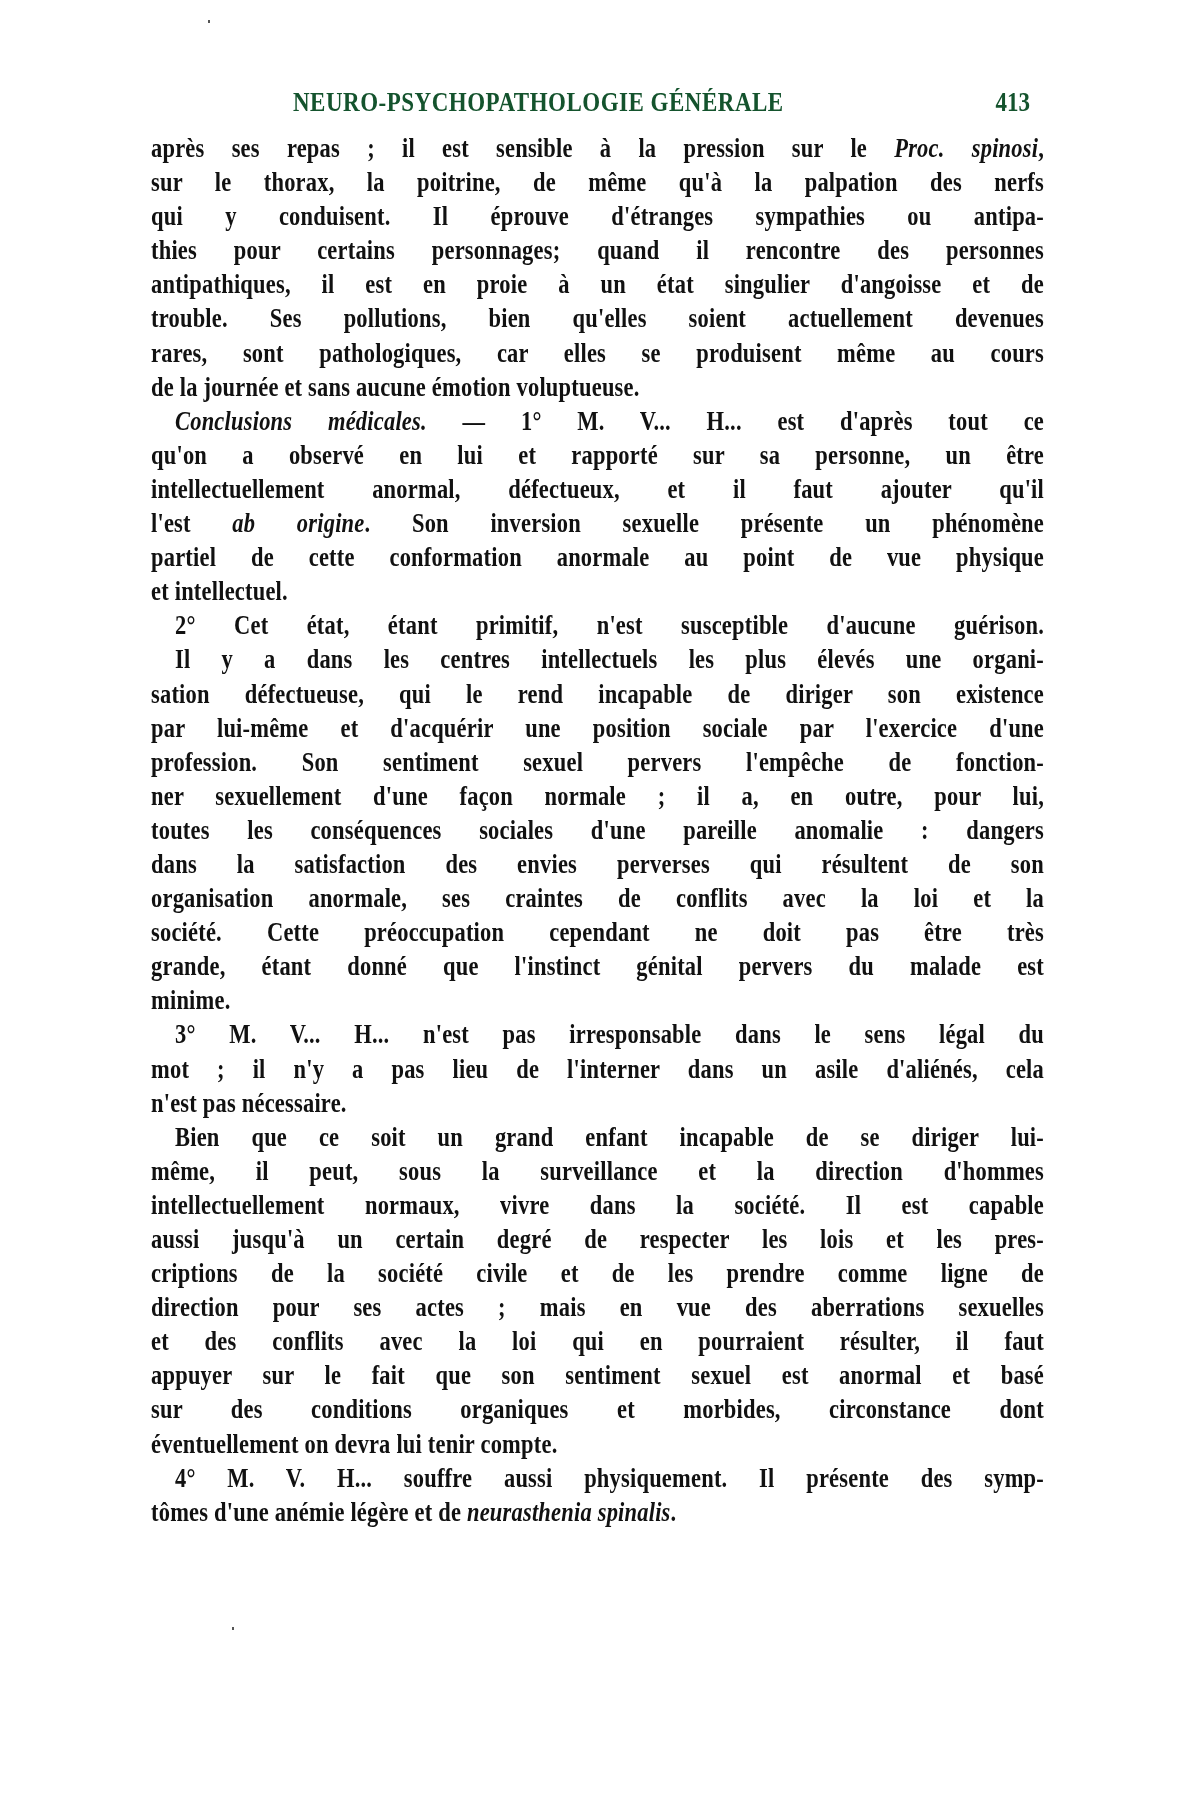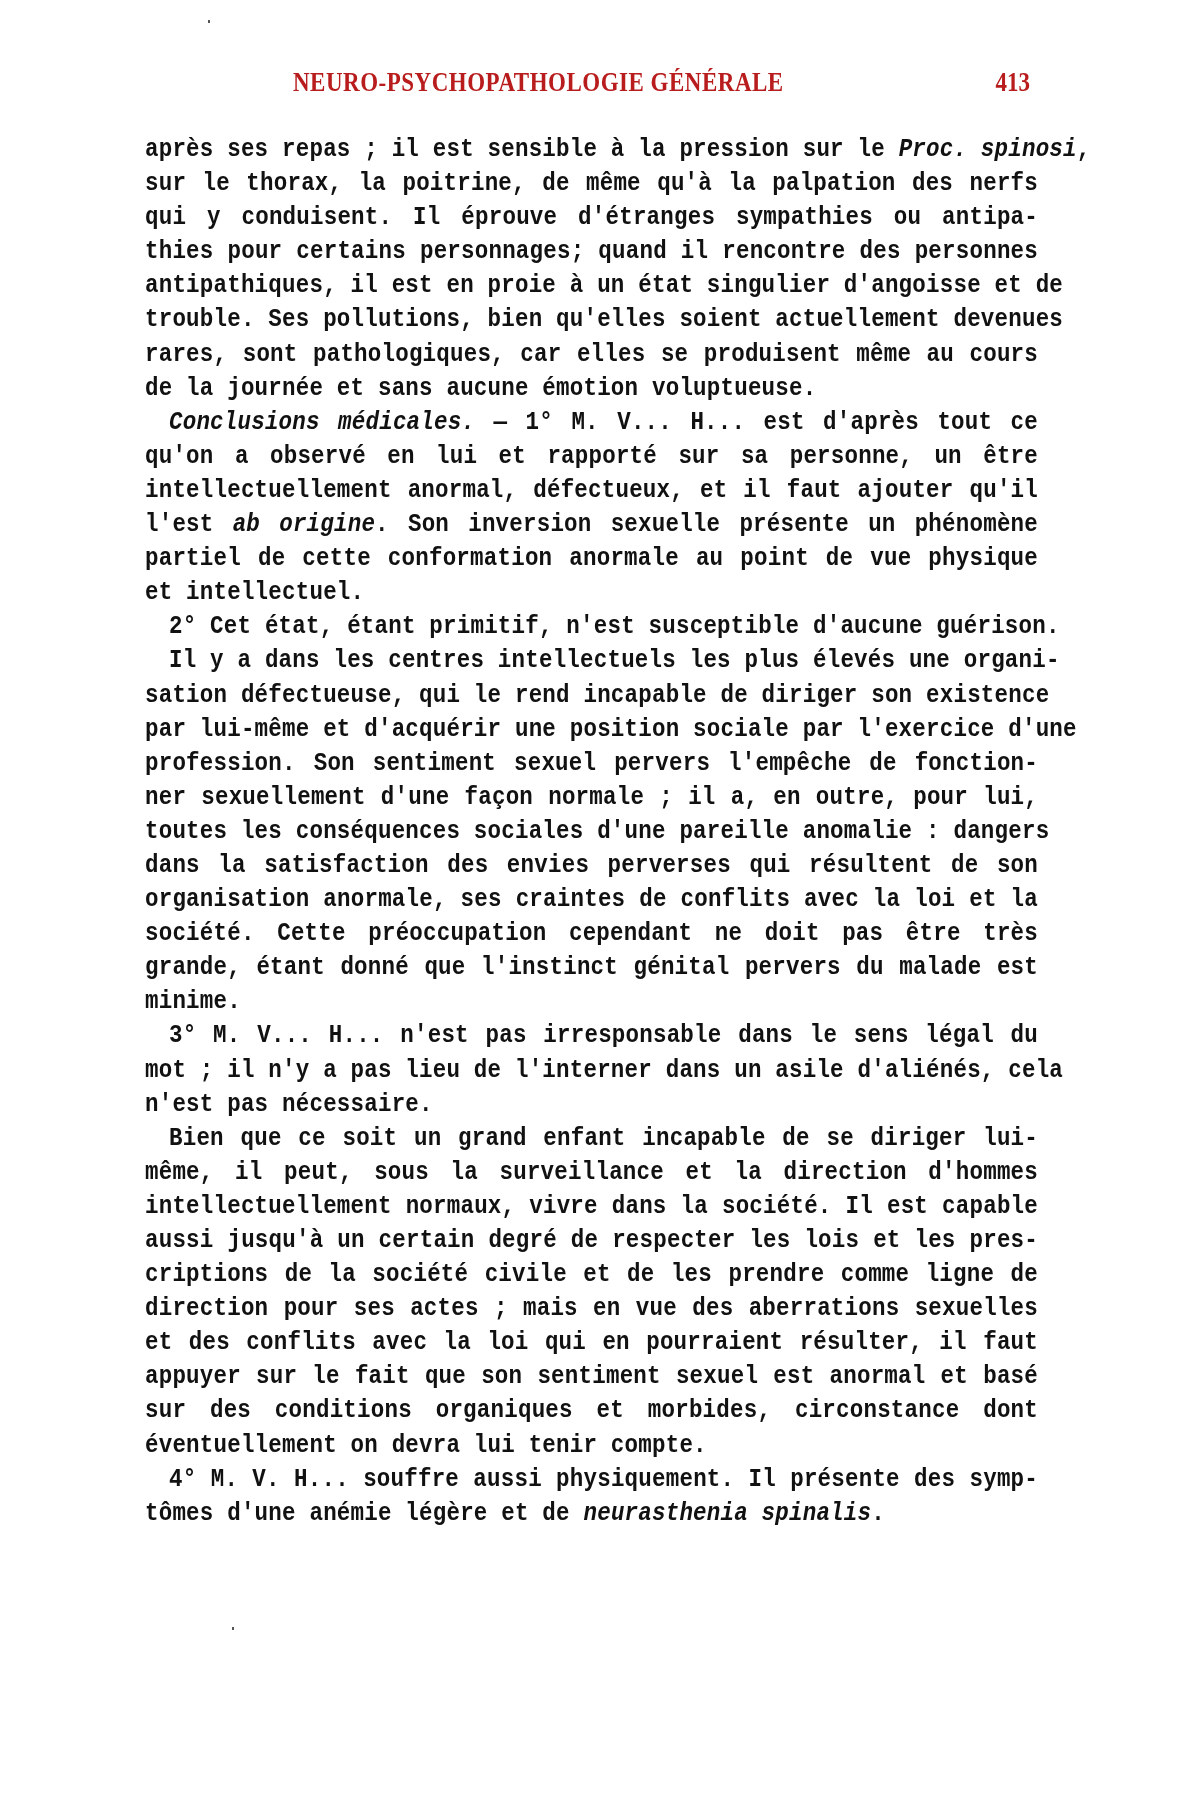--- a/index.html
+++ b/index.html
@@ -1,34 +1,34 @@
 <!DOCTYPE html>
 <html><head>
 <meta charset="utf-8">
 <style>
   html, body { margin: 0; padding: 0; background: #ffffff; }
   body { width: 1200px; height: 1800px; position: relative; overflow: hidden; }
   .page {
     position: absolute; left: 0; top: 0; width: 1200px; height: 1800px; background: #fff;
   }
   .header {
-    position: absolute; top: 68px; left: 150px; width: 880px; height: 30px;
-    font-family: "Liberation Serif", serif; font-weight: bold; color: #b91c1c;
+    position: absolute; top: 88px; left: 150px; width: 880px; height: 30px;
+    font-family: "Liberation Serif", serif; font-weight: bold; color: #14532d;
   }
   .running-title {
     position: absolute; left: 143px; top: 0; font-size: 23px; letter-spacing: 0.5px;
     transform: scaleY(1.15); transform-origin: top left;
   }
   .page-number {
     position: absolute; right: 0; top: 0; font-size: 23px;
     transform: scaleY(1.15); transform-origin: top right;
   }
   .body-text {
-    position: absolute; left: 145px; top: 132px; width: 893px;
-    font-family: Liberation Mono, monospace; font-weight: bold; color: #111;
+    position: absolute; left: 151px; top: 132px; width: 893px;
+    font-family: Liberation Serif, serif; font-weight: bold; color: #111;
     font-size: 22.5px;
   }
   .line {
     height: 34.1px; line-height: 34.1px; white-space: nowrap;
     text-align: justify; text-align-last: justify; letter-spacing: 0.2px;
     transform: scaleY(1.18); transform-origin: center;
   }
   .line.last { text-align-last: left; }
   .line.indent { padding-left: 24px; }
   .line i { font-style: italic; }

